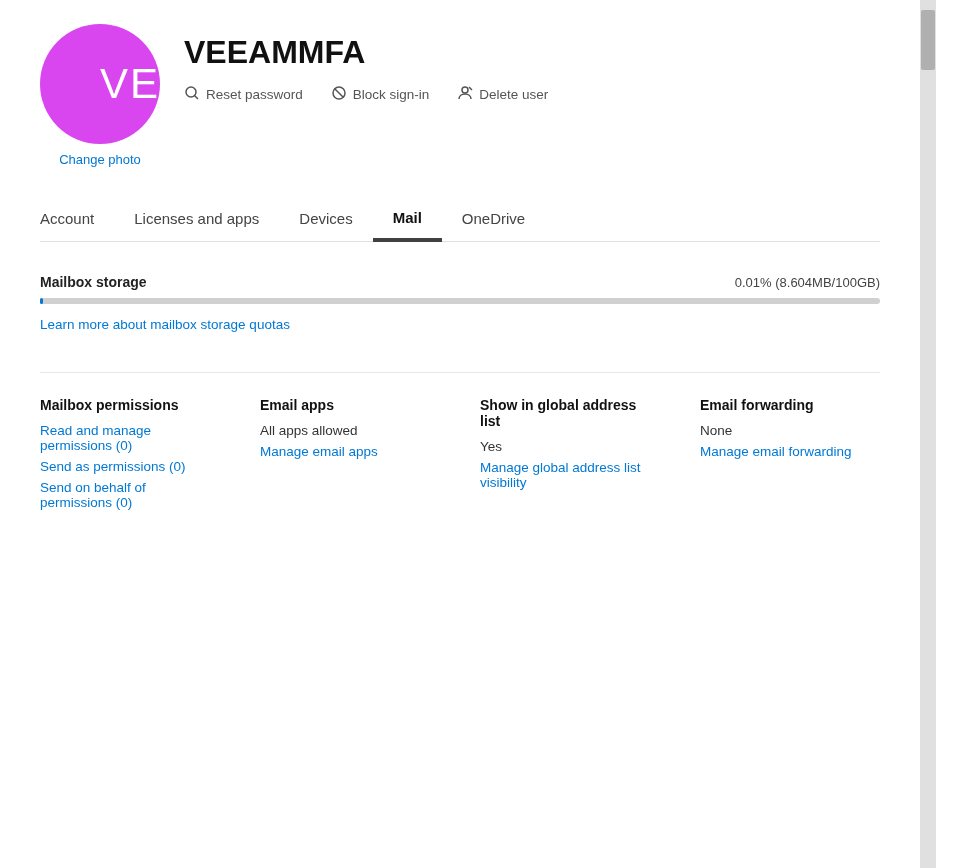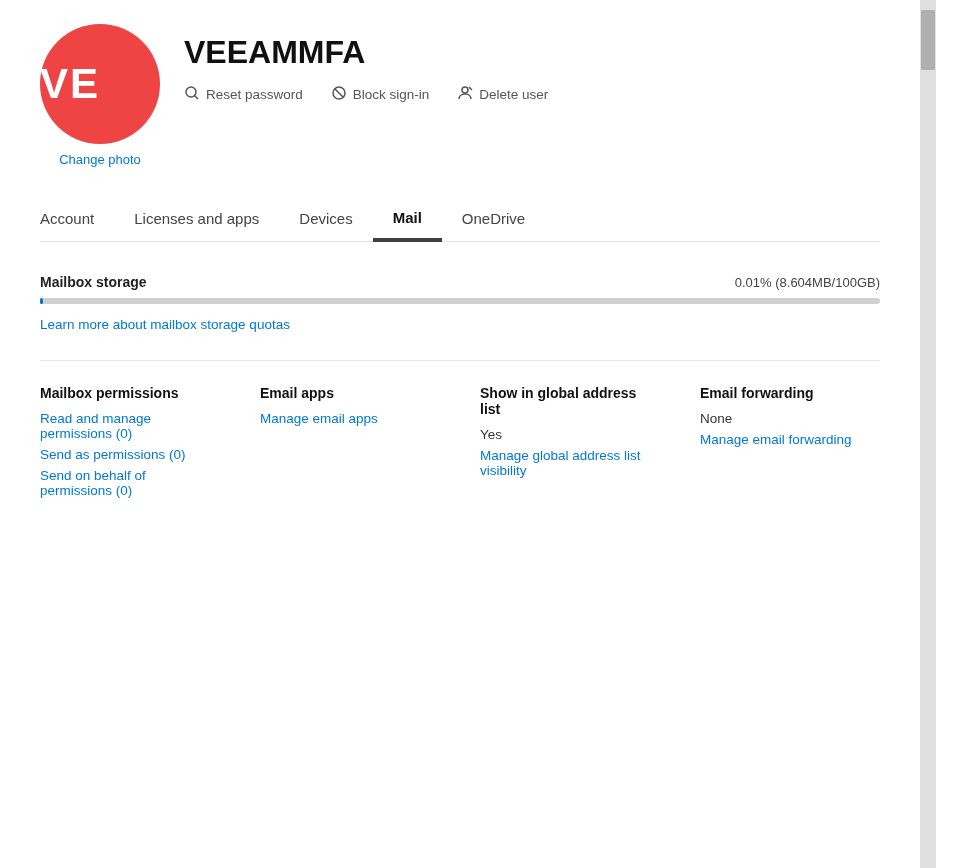--- a/index.html
+++ b/index.html
@@ -46,28 +46,28 @@
     }
     .avatar-section {
       display: flex;
       flex-direction: column;
       align-items: center;
       gap: 8px;
     }
     .avatar-circle {
       width: 120px;
       height: 120px;
-      background: #ef4444;
+      background: #d946ef;
       border-radius: 50%;
       display: flex;
       align-items: center;
-      justify-content: flex-start;
+      justify-content: flex-end;
       color: #fff;
       font-size: 42px;
-      font-weight: 700;
+      font-weight: 400;
       letter-spacing: 2px;
     }
     .change-photo-link {
       color: #0078d4;
       cursor: pointer;
       font-size: 13px;
       text-decoration: none;
     }
     .user-info {
       display: flex;
@@ -119,21 +119,21 @@
       white-space: nowrap;
     }
     .tab:first-child { padding-left: 0; }
     .tab.active {
       color: #111;
       font-weight: 700;
       border-bottom: 4px solid #404040;
     }
     
     .section {
-      margin-bottom: 28px;
+      margin-bottom: 40px;
     }
     .storage-header {
       display: flex;
       justify-content: space-between;
       align-items: center;
       margin-bottom: 8px;
     }
     .storage-label {
       font-weight: 700;
       font-size: 14px;
@@ -267,20 +267,21 @@
 
       <div>
         <div class="col-section-title">Mailbox permissions</div>
         <a class="col-link">Read and manage permissions (0)</a>
         <a class="col-link">Send as permissions (0)</a>
         <a class="col-link">Send on behalf of permissions (0)</a>
       </div>
 
       <div>
         <div class="col-section-title">Email apps</div>
+        <span class="col-static">All apps allowed</span>
         <a class="col-link">Manage email apps</a>
       </div>
 
       <div>
         <div class="col-section-title">Show in global address list</div>
         <span class="col-static">Yes</span>
         <a class="col-link">Manage global address list visibility</a>
       </div>
 
       <div>

